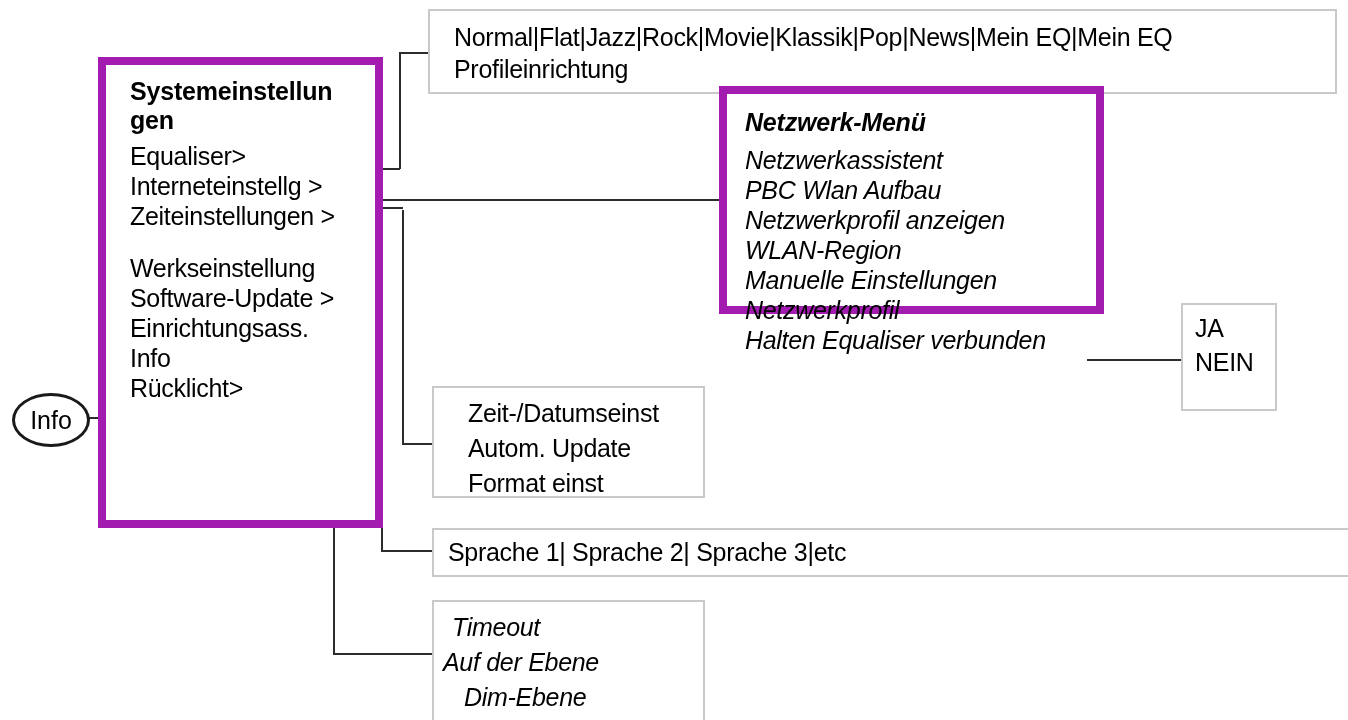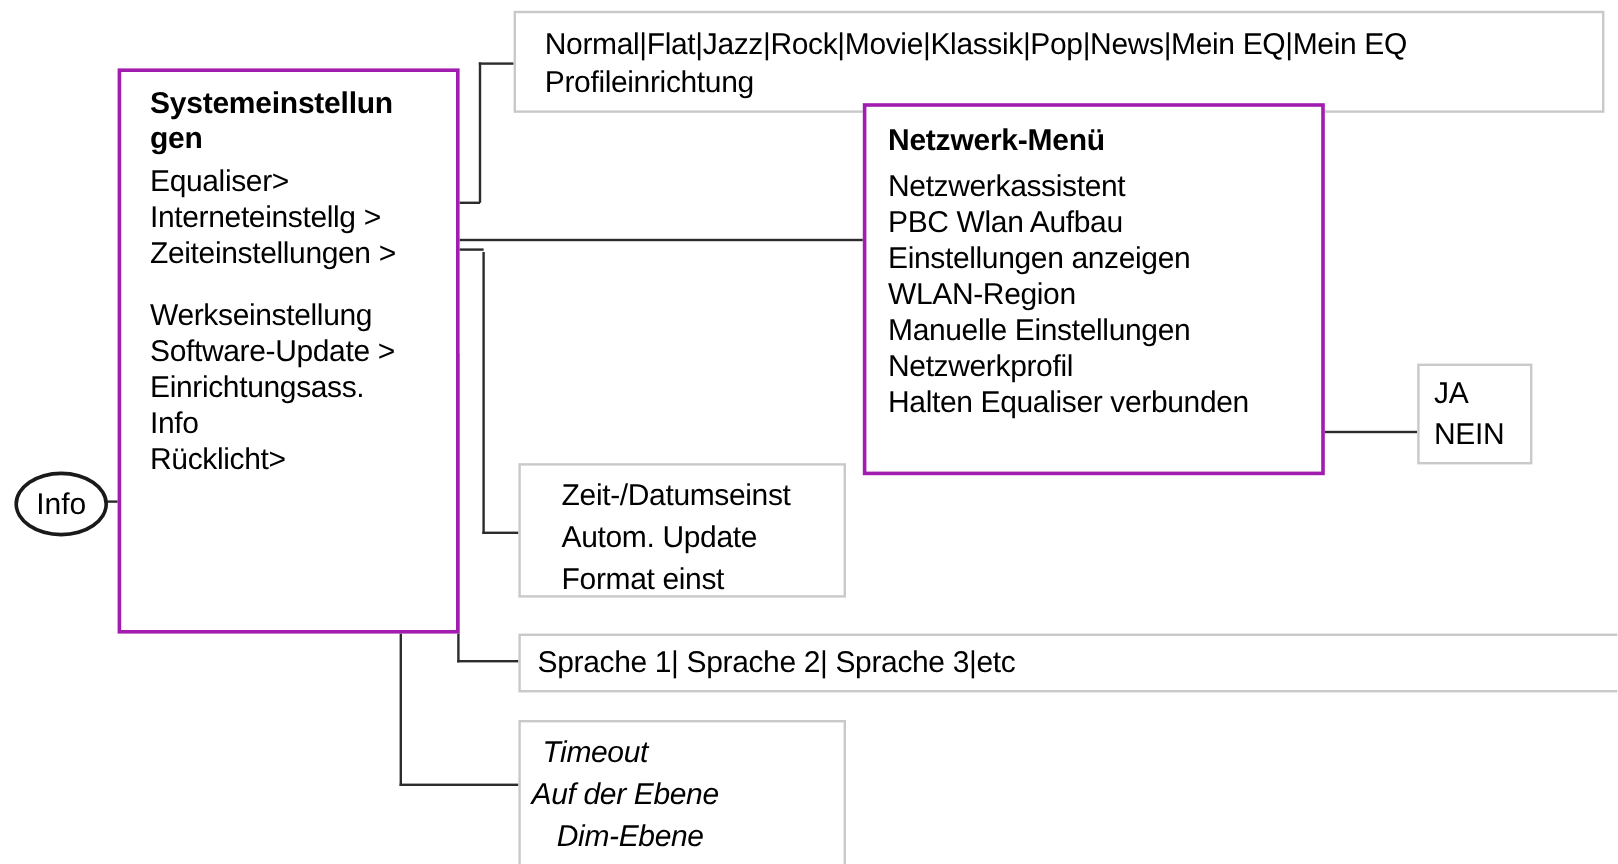--- a/index.html
+++ b/index.html
@@ -17,21 +17,21 @@
     overflow: hidden;
   }
   .box {
     position: absolute;
     box-sizing: border-box;
     background: #ffffff;
     border: 2px solid #3a3a3a;
     z-index: 5;
   }
   .box.thin { border: 2px solid #c9c9c9; }
-  .box.mid  { border: 3px solid #a21caf; }
+  .box.mid  { border: 8px solid #a21caf; }
 
   .title {
     font-weight: bold;
     font-size: 25px;
     line-height: 29px;
     letter-spacing: -0.2px;
   }
   .item {
     font-size: 25px;
     line-height: 30px;
@@ -47,26 +47,26 @@
   #sys-box { left: 98px; top: 57px; width: 285px; height: 471px; }
   #sys-title { padding: 12px 0 0 24px; width: 235px; white-space: normal; }
   #sys-list { padding: 6px 0 0 24px; }
   #sys-gap { height: 22px; }
 
   
   #eq-box { left: 428px; top: 9px; width: 909px; height: 85px; }
   #eq-box .item { font-size: 25px; line-height: 32px; white-space: normal; }
 
   
-  #net-box { left: 719px; top: 86px; width: 385px; height: 310px; }
+  #net-box { left: 719px; top: 86px; width: 385px; height: 228px; font-style: italic; }
   #net-title { padding: 14px 0 0 18px; }
   #net-list { padding: 8px 0 0 18px; }
 
   
-  #yesno-box { left: 1181px; top: 303px; width: 96px; height: 84px; }
+  #yesno-box { left: 1181px; top: 303px; width: 96px; height: 108px; }
   #yesno-box .item { font-size: 25px; line-height: 34px; }
 
   
   #zeit-box { left: 432px; top: 386px; width: 273px; height: 112px; }
   #zeit-box .item { line-height: 35px; margin-left: 16px; }
 
   
   #sprache-box { left: 432px; top: 528px; width: 1009px; height: 49px; }
   #sprache-box .item { padding: 7px 0 0 14px; }
 
@@ -138,21 +138,21 @@
       <div class="item">Info</div>
       <div class="item">Rücklicht&gt;</div>
     </div>
   </div>
 
   <div class="box mid" id="net-box">
     <div class="title" id="net-title">Netzwerk-Menü</div>
     <div id="net-list">
       <div class="item">Netzwerkassistent</div>
       <div class="item">PBC Wlan Aufbau</div>
-      <div class="item">Einstellungen anzeigen</div>
+      <div class="item">Netzwerkprofil anzeigen</div>
       <div class="item">WLAN-Region</div>
       <div class="item">Manuelle Einstellungen</div>
       <div class="item">Netzwerkprofil</div>
       <div class="item">Halten Equaliser verbunden</div>
     </div>
   </div>
 
   <div class="box thin" id="yesno-box">
     <div class="item" style="padding:6px 0 0 12px;">JA</div>
     <div class="item" style="padding:0 0 0 12px;">NEIN</div>

